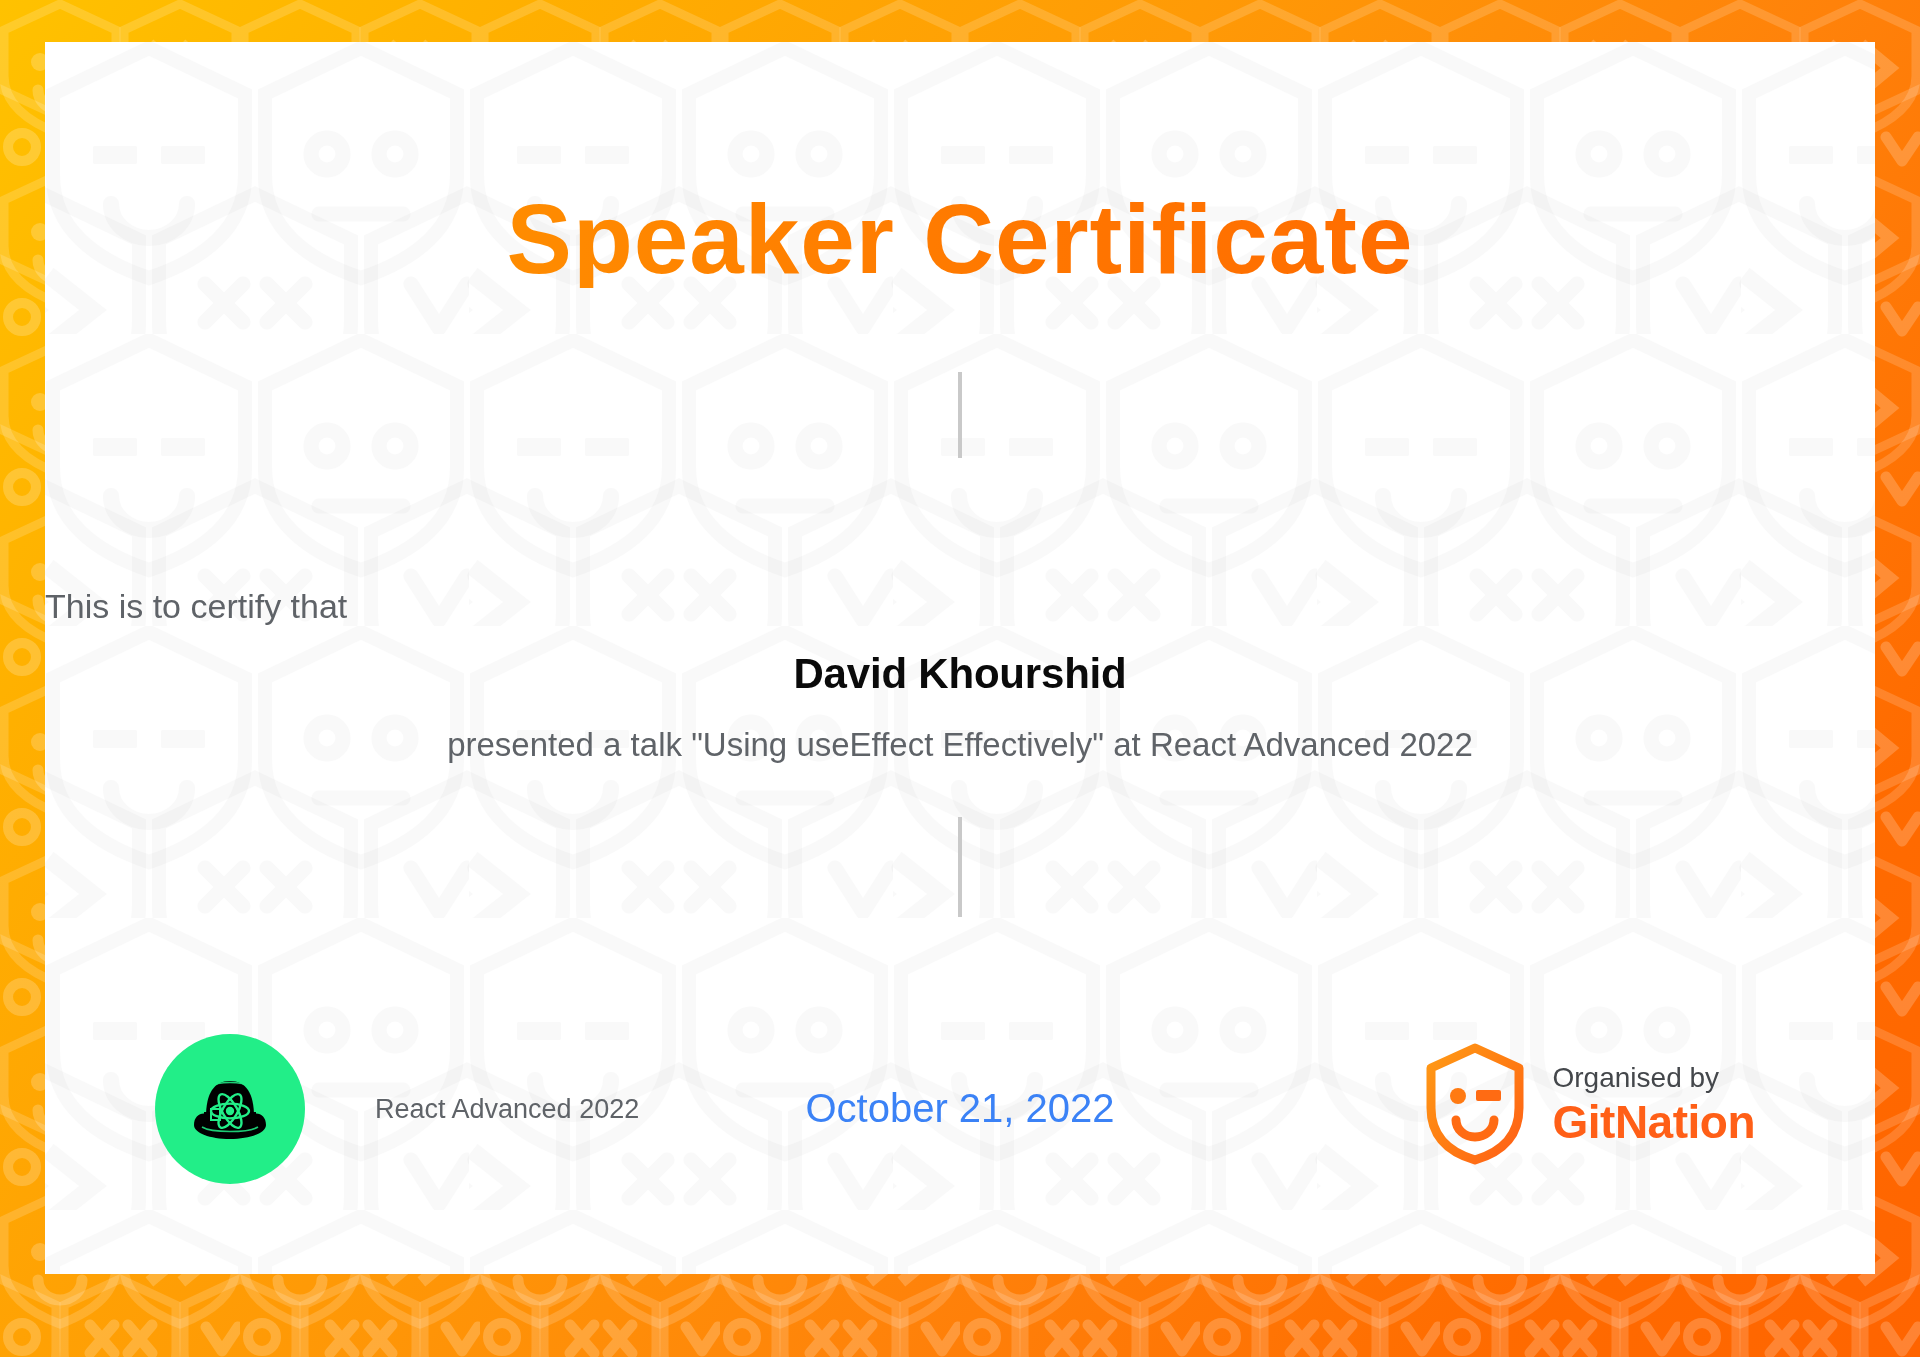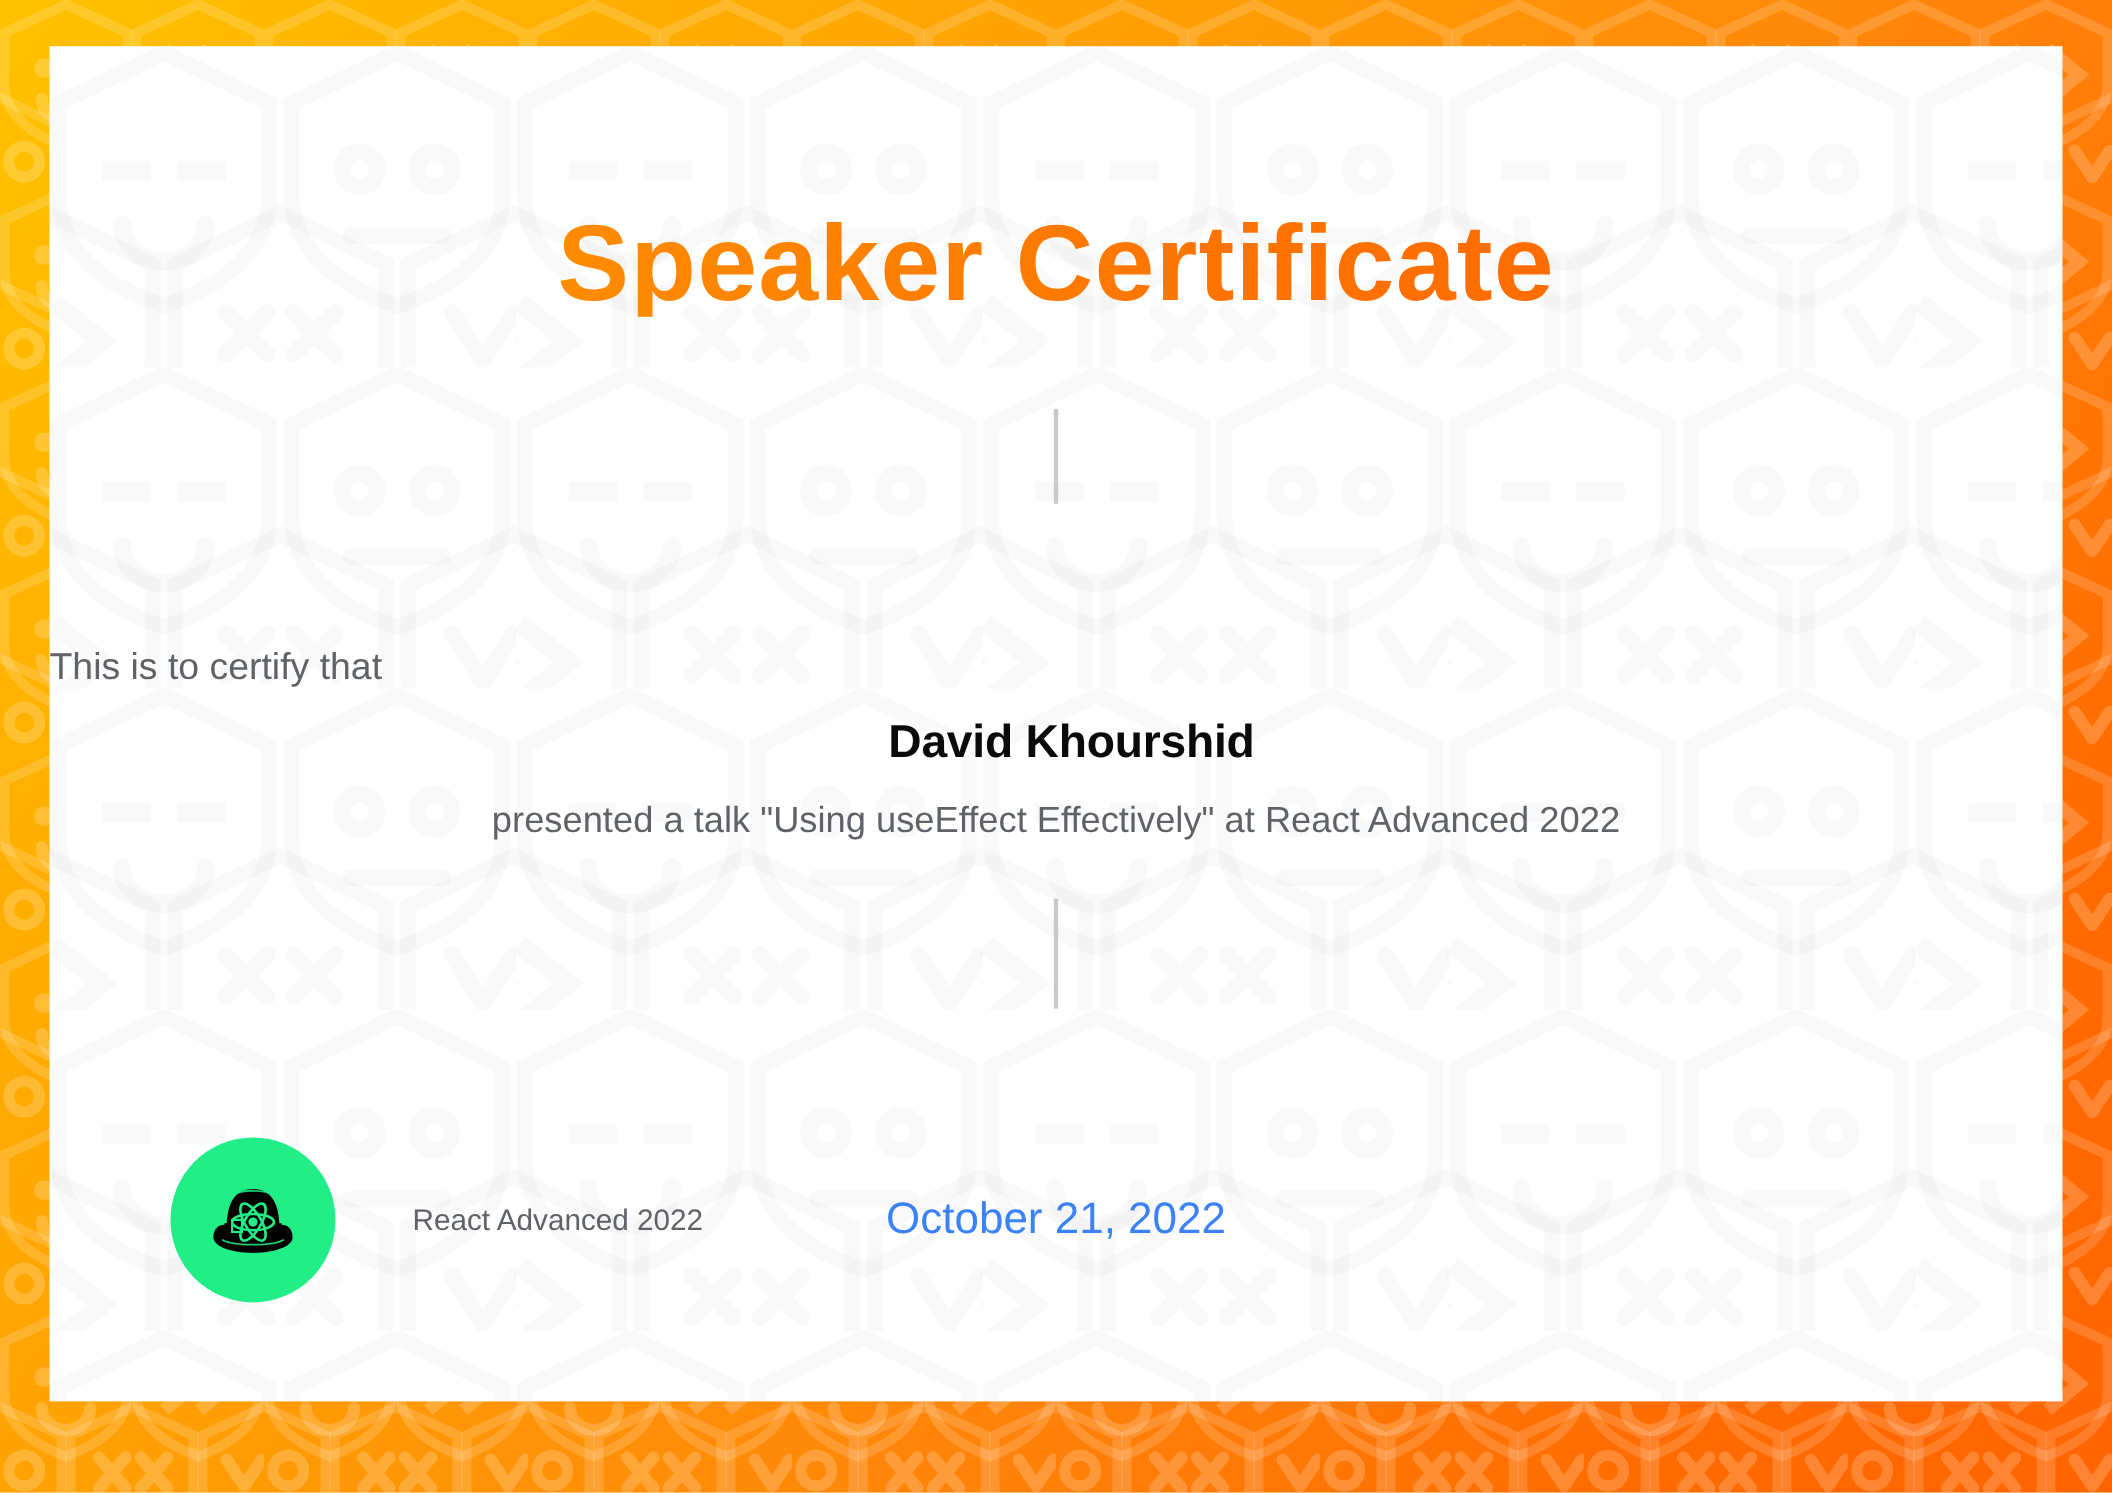--- a/index.html
+++ b/index.html
@@ -93,21 +93,20 @@
   }
   .recipient-name {
     position: absolute;
     top: 608px;
     left: 0; width: 100%;
     text-align: center;
     font-size: 42px;
     font-weight: bold;
     color: #0A0A0A;
     letter-spacing: -0.2px;
-    margin-left: 14px;
   }
   .talk-line {
     position: absolute;
     top: 684px;
     left: 0; width: 100%;
     text-align: center;
     font-size: 33px;
     color: #5F6368;
     white-space: nowrap;
   }
@@ -351,17 +350,36 @@
                 <ellipse cx="0" cy="0" rx="19" ry="7.4" fill="none" stroke="#22EE88" stroke-width="2.4" transform="rotate(60)"></ellipse>
                 <ellipse cx="0" cy="0" rx="19" ry="7.4" fill="none" stroke="#22EE88" stroke-width="2.4" transform="rotate(120)"></ellipse>
               </g>
             </svg>
           </div>
           <div class="event-name">React Advanced 2022</div>
         </div>
 
         <div class="date-block">October 21, 2022</div>
 
+        <div class="organiser-block">
+          <svg class="gn-shield" width="104" height="124" viewBox="0 0 104 124" xmlns="http://www.w3.org/2000/svg" aria-hidden="true">
+            <defs>
+              <linearGradient id="gnGrad" x1="0" y1="0" x2="1" y2="1">
+                <stop offset="0%" stop-color="#FF9A16"></stop>
+                <stop offset="55%" stop-color="#FF7A12"></stop>
+                <stop offset="100%" stop-color="#FF5F17"></stop>
+              </linearGradient>
+            </defs>
+            <path d="M52 6 L96 26 L96 66 C96 94 79 110 52 118 C25 110 8 94 8 66 L8 26 Z" fill="none" stroke="url(#gnGrad)" stroke-width="9" stroke-linejoin="round"></path>
+            <circle cx="35" cy="54" r="8" fill="#FF7A12"></circle>
+            <rect x="53" y="48" width="25" height="11" rx="2" fill="#FF6B13"></rect>
+            <path d="M33 78 a19 17 0 0 0 38 0" fill="none" stroke="#FF6B13" stroke-width="9" stroke-linecap="round"></path>
+          </svg>
+          <div class="organiser-text">
+            <div class="organised-by">Organised by</div>
+            <div class="gitnation-word">GitNation</div>
+          </div>
+        </div>
 
       </div>
     </div>
   </div>
 </div>
 
 </body></html>

